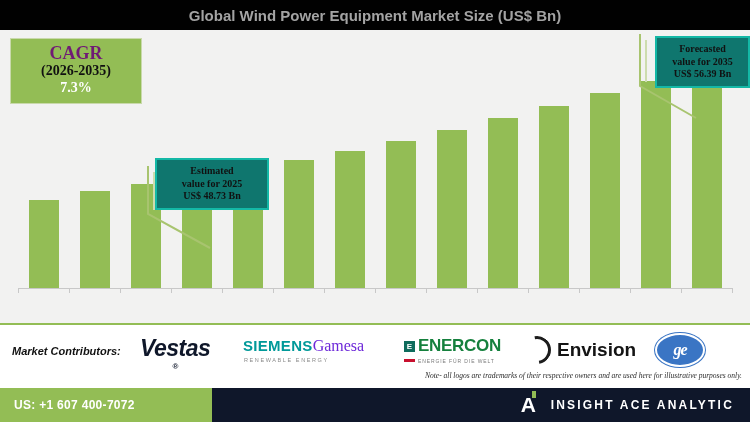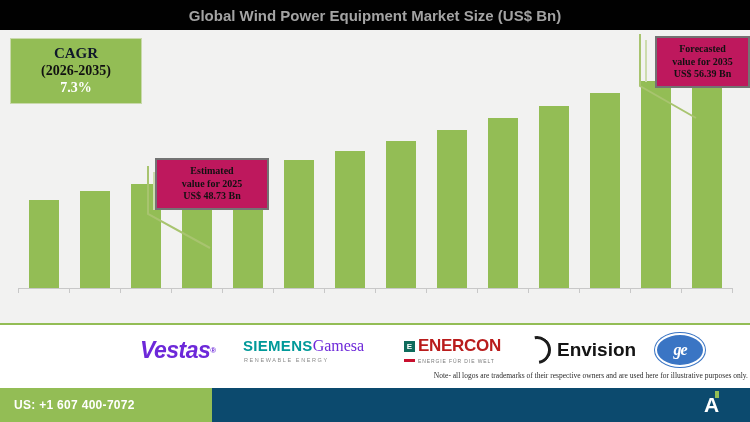--- a/index.html
+++ b/index.html
@@ -50,27 +50,27 @@
     text-align:center;white-space:nowrap;
   }
 
   
   .cagr-box{
     position:absolute;left:10px;top:38px;width:130px;height:64px;
     background:#93bd55;border:1px solid #c9d9ab;
     display:flex;flex-direction:column;align-items:center;justify-content:center;
     font-family:"Liberation Serif", serif;
   }
-  .cagr-l1{font-size:15px;font-weight:bold;color:#0f172a;line-height:17px;}
+  .cagr-l1{font-size:18px;font-weight:bold;color:#701a75;line-height:17px;}
   .cagr-l2{font-size:14px;font-weight:bold;color:#111111;line-height:17px;}
   .cagr-l3{font-size:14px;font-weight:bold;color:#ffffff;line-height:18px;}
 
   
   .callout{
-    position:absolute;background:#be185d;border:2px solid #737373;
+    position:absolute;background:#0f766e;border:2px solid #14b8a6;
     font-family:"Liberation Serif", serif;
     display:flex;flex-direction:column;align-items:center;justify-content:center;
     padding:3px 6px;box-sizing:border-box;
   }
   .callout div{
     font-size:10px;font-weight:bold;color:#111111;line-height:12.5px;white-space:nowrap;
   }
   .callout-est{left:155px;top:158px;width:114px;height:52px;}
   .callout-fc{left:655px;top:36px;width:95px;height:52px;}
 
@@ -85,22 +85,23 @@
   }
   .contrib-label{
     position:absolute;left:12px;top:20px;
     font-size:11px;font-weight:bold;font-style:italic;color:#111111;
     font-family:"Liberation Sans", sans-serif;
   }
   .logo{position:absolute;top:10px;height:30px;display:flex;align-items:center;}
 
   .logo-vestas{
     left:140px;font-family:"Liberation Sans", sans-serif;
-    font-size:23px;font-weight:bold;font-style:italic;color:#6d28d9;
+    font-size:23px;font-weight:bold;font-style:italic;color:#0f172a;
     letter-spacing:-0.5px;
+    flex-direction:column;
   }
   .logo-vestas sup{font-size:8px;font-style:normal;}
 
   .logo-siemens{left:243px;flex-direction:column;align-items:flex-start;justify-content:center;}
   .sg-row{display:flex;align-items:baseline;}
   .sg-siemens{
     font-family:"Liberation Sans", sans-serif;font-size:15px;font-weight:bold;
     color:#099;letter-spacing:0.3px;
   }
   .sg-gamesa{
@@ -113,21 +114,21 @@
 
   .logo-enercon{left:404px;flex-direction:column;align-items:flex-start;justify-content:center;}
   .en-row{display:flex;align-items:center;}
   .en-mark{
     width:11px;height:11px;background:#0e6b5c;color:#ffffff;font-size:8px;
     display:flex;align-items:center;justify-content:center;font-weight:bold;margin-right:3px;
     font-family:"Liberation Sans", sans-serif;
   }
   .en-name{
     font-family:"Liberation Sans", sans-serif;font-size:17px;font-weight:bold;
-    color:#b91c1c;letter-spacing:-0.3px;
+    color:#15803d;letter-spacing:-0.3px;
   }
   .en-sub{
     font-family:"Liberation Sans", sans-serif;font-size:5px;color:#7a7a7a;
     letter-spacing:0.9px;margin-top:2px;margin-left:14px;
   }
   .en-bar{position:absolute;left:0;bottom:3px;width:11px;height:3px;background:#c8102e;}
 
   .logo-envision{left:523px;text-align:right;}
   .ev-swirl{
     width:22px;height:22px;border:3px solid #1d1d1d;border-radius:50%;
@@ -143,28 +144,28 @@
     width:46px;height:30px;border-radius:50%;background:#3a75c4;
     border:2px solid #ffffff;box-shadow:0 0 0 1px #3a75c4;
     display:flex;align-items:center;justify-content:center;
   }
   .ge-mono{
     font-family:"Liberation Serif", serif;font-style:italic;font-size:16px;
     color:#ffffff;font-weight:bold;letter-spacing:-1px;
   }
 
   .contrib-note{
-    position:absolute;right:2px;top:46px;
-    font-family:"Liberation Serif", serif;
+    position:absolute;right:8px;top:46px;
+    font-family:"Liberation Serif", serif;font-style:italic;
     font-size:7.5px;color:#2b2b2b;white-space:nowrap;
   }
 
   
   .footer{
-    position:absolute;left:0;top:388px;width:750px;height:34px;background:#0c4a6e;
+    position:absolute;left:0;top:388px;width:750px;height:34px;background:#0f172a;
   }
   .footer-green{
     position:absolute;left:0;top:0;width:212px;height:34px;background:#93bd55;
     display:flex;align-items:center;
   }
   .footer-phone{
     margin-left:14px;font-family:"Liberation Sans", sans-serif;
     font-size:12px;font-weight:bold;color:#ffffff;letter-spacing:0.3px;
   }
   .footer-brand{
@@ -273,20 +274,21 @@
     </svg>
   </div>
 
   <div class="callout callout-fc">
     <div>Forecasted</div>
     <div>value for 2035</div>
     <div>US$ 56.39 Bn</div>
   </div>
 
   <div class="contrib">
+    <div class="contrib-label">Market Contributors:</div>
 
     <div class="logo logo-vestas">
       <span>Vestas</span>
         <sup>®</sup>
     </div>
 
     <div class="logo logo-siemens">
       <div class="sg-row">
         <span class="sg-siemens">SIEMENS</span>
         <span class="sg-gamesa">Gamesa</span>
@@ -319,16 +321,17 @@
 
   <div class="footer">
     <div class="footer-green">
       <span class="footer-phone">US: +1 607 400-7072</span>
     </div>
     <div class="footer-brand">
       <span class="brand-mark">
         <span class="brand-a">A</span>
         <span class="brand-dot"></span>
       </span>
+      <span class="brand-text">INSIGHT ACE ANALYTIC</span>
     </div>
   </div>
 
 </div>
 
 </body></html>

